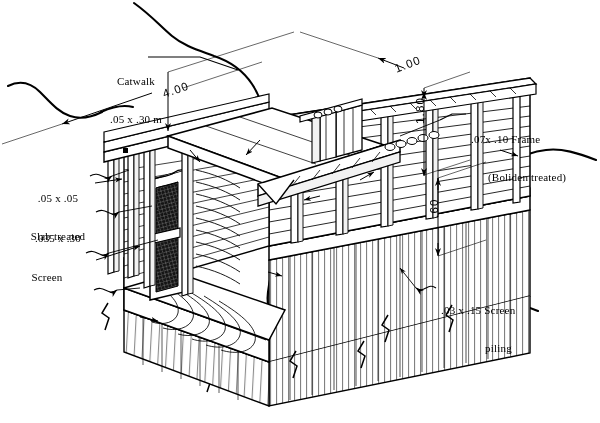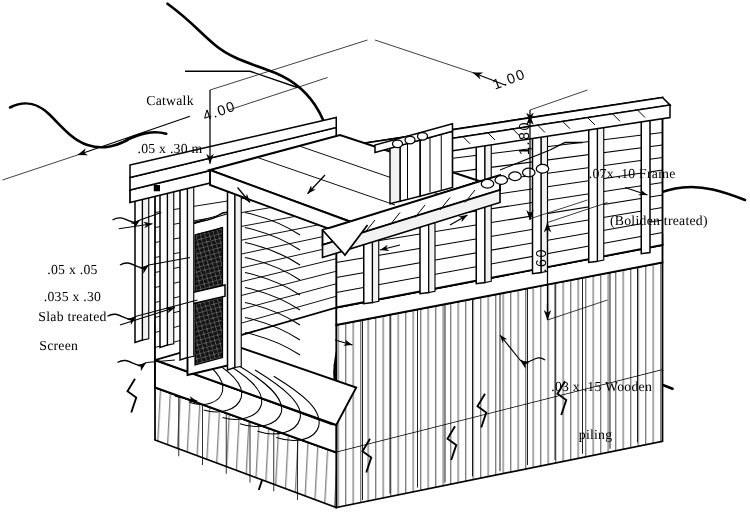--- a/index.html
+++ b/index.html
@@ -330,42 +330,42 @@
     <path d="M268 272 L282 276" marker-end="url(#ahs)"></path>
     <path d="M140 317 L158 321" marker-end="url(#ahs)"></path>
   </g>
 </svg>
 
 <div class="lbl c" style="left:76px;top:50px;width:120px;">
   <div>Catwalk</div>
   <div>.05 x .30 m</div>
 </div>
 
-<div class="lbl c" style="left:8px;top:185px;width:100px;">
+<div class="lbl c" style="left:8px;top:167px;width:100px;">
   <div>.05 x .05</div>
   <div>Slab treated</div>
 </div>
 
 <div class="lbl c" style="left:8px;top:207px;width:100px;">
   <div>.035 x .30</div>
 </div>
 
 <div class="lbl r" style="left:8px;top:246px;width:78px;">
   <div>Screen</div>
 </div>
 
 
 <div class="lbl" style="left:471px;top:108px;width:108px;">
   <div>.07x .10 Frame</div>
   <div style="padding-left:17px;">(Boliden treated)</div>
 </div>
 
 <div class="lbl" style="left:441px;top:279px;width:150px;">
-  <div>.03 x .15 Wooden</div>
-  <div style="padding-left:22px;">piling</div>
+  <div>.03 x .15 Screen</div>
+  <div style="padding-left:44px;">piling</div>
 </div>
 
 <div class="dim" style="left:163px;top:88px;transform:rotate(-19deg);transform-origin:left center;">4.00</div>
 
 <div class="dim" style="left:395px;top:63px;transform:rotate(-21deg);transform-origin:left center;">1.00</div>
 
 <div class="dim" style="left:420px;top:118px;transform:rotate(-90deg);transform-origin:left center;">1.80</div>
 
 <div class="dim" style="left:434px;top:212px;transform:rotate(-90deg);transform-origin:left center;">.60</div>
 

